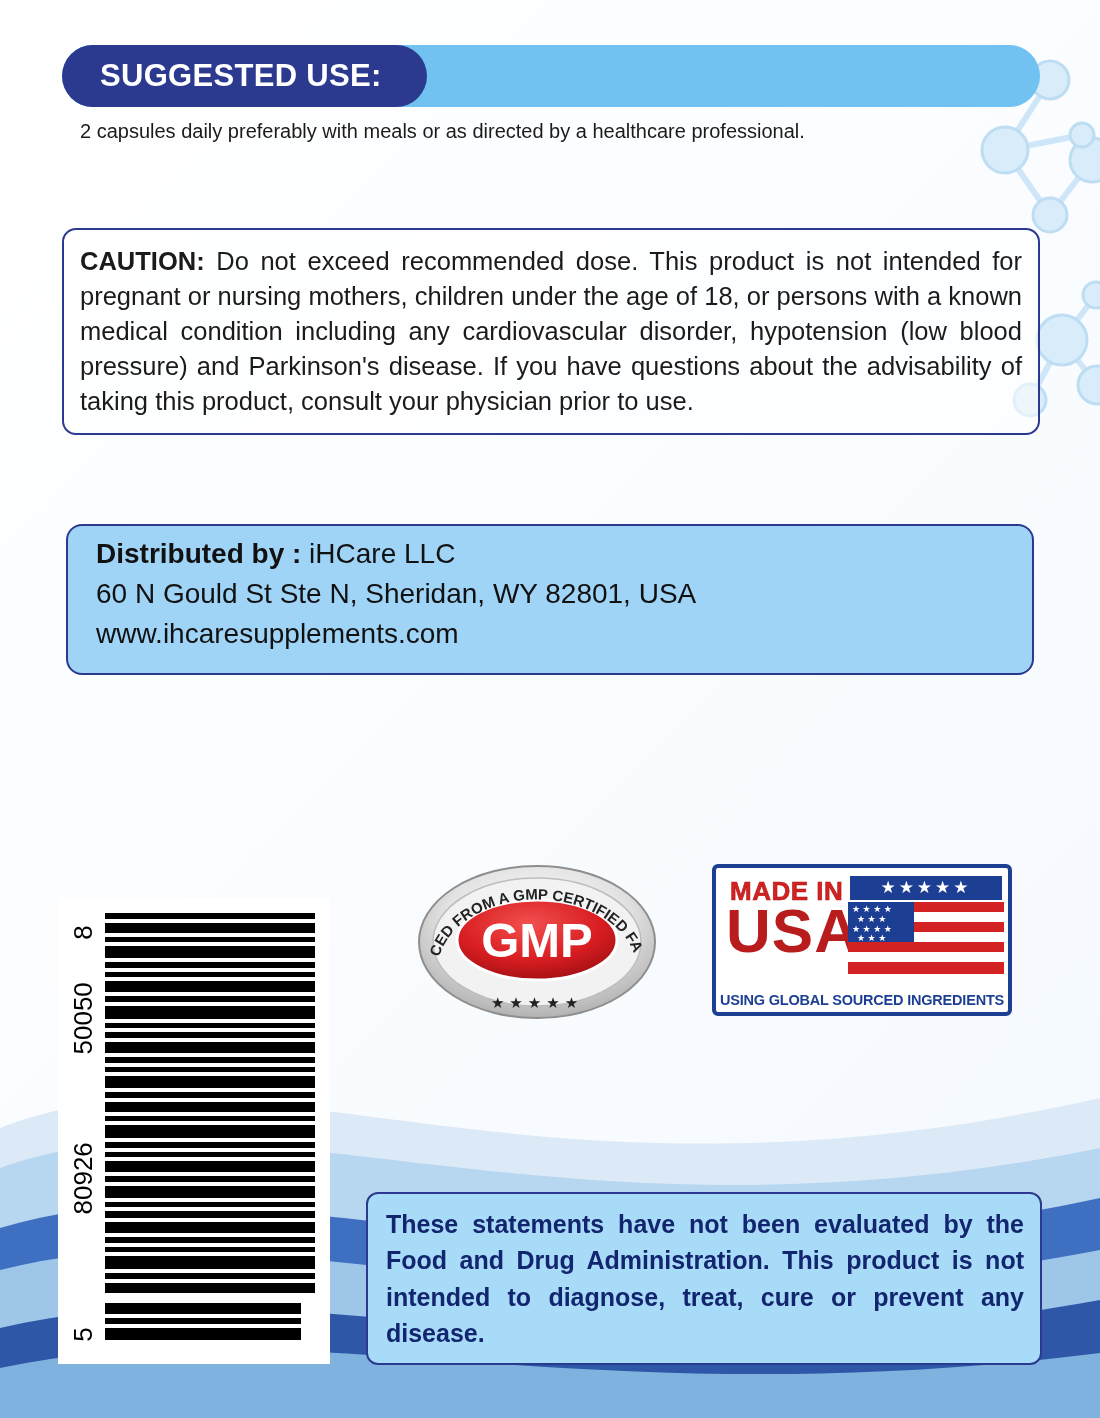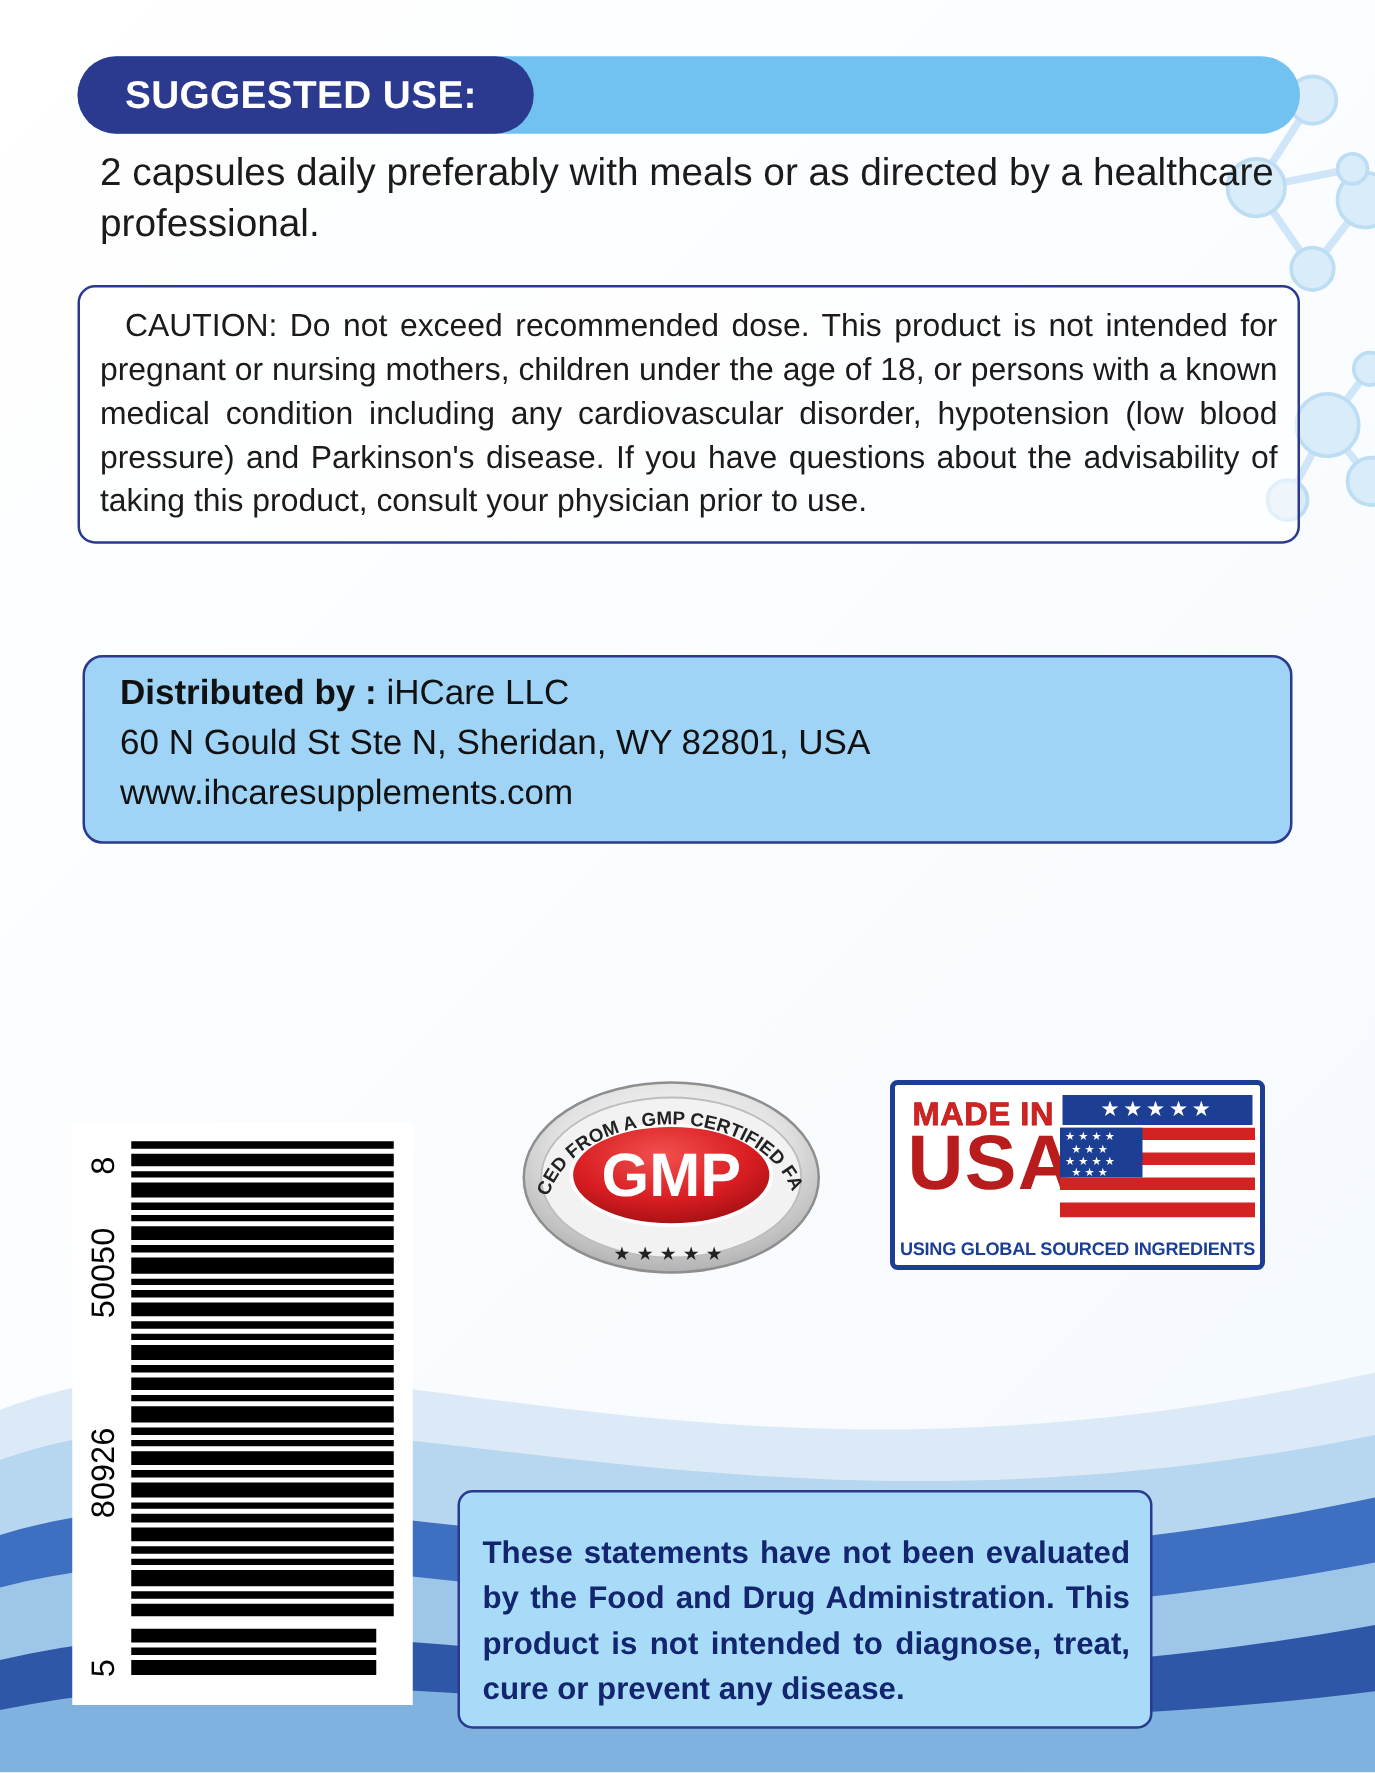--- a/index.html
+++ b/index.html
@@ -75,21 +75,21 @@
     font-weight: bold;
     letter-spacing: .3px;
   }
 
   
   .directions {
     position: absolute;
     left: 80px;
     top: 118px;
     width: 950px;
-    font-size: 31px;
+    font-size: 20px;
     color: #1b1b1b;
     line-height: 1.32;
   }
 
   
   .caution-box {
     position: absolute;
     left: 62px;
     top: 228px;
     width: 978px;
@@ -100,22 +100,21 @@
     background: rgba(255,255,255,0.55);
   }
   .caution-text {
     font-size: 25.5px;
     line-height: 1.37;
     color: #1b1b1b;
     text-align: justify;
     text-justify: inter-word;
   }
   .caution-text b {
-    font-weight: normal;
-    margin-left: 20px;
+    font-weight: bold;
   }
 
   
   .dist-box {
     position: absolute;
     left: 66px;
     top: 524px;
     width: 968px;
     box-sizing: border-box;
     background: #9fd4f7;
@@ -246,26 +245,26 @@
     font-weight: bold;
     color: #1c3f94;
     letter-spacing: -0.2px;
   }
 
   
   .fda-box {
     position: absolute;
     left: 366px;
     top: 1192px;
-    width: 556px;
+    width: 676px;
     box-sizing: border-box;
     background: #a8dbf8;
     border: 2px solid #2b3a8f;
     border-radius: 12px;
-    padding: 30px 16px 12px 18px;
+    padding: 12px 16px 12px 18px;
   }
   .fda-text {
     font-size: 25px;
     line-height: 1.45;
     font-weight: bold;
     color: #12256e;
     text-align: justify;
     text-justify: inter-word;
   }
 </style>

